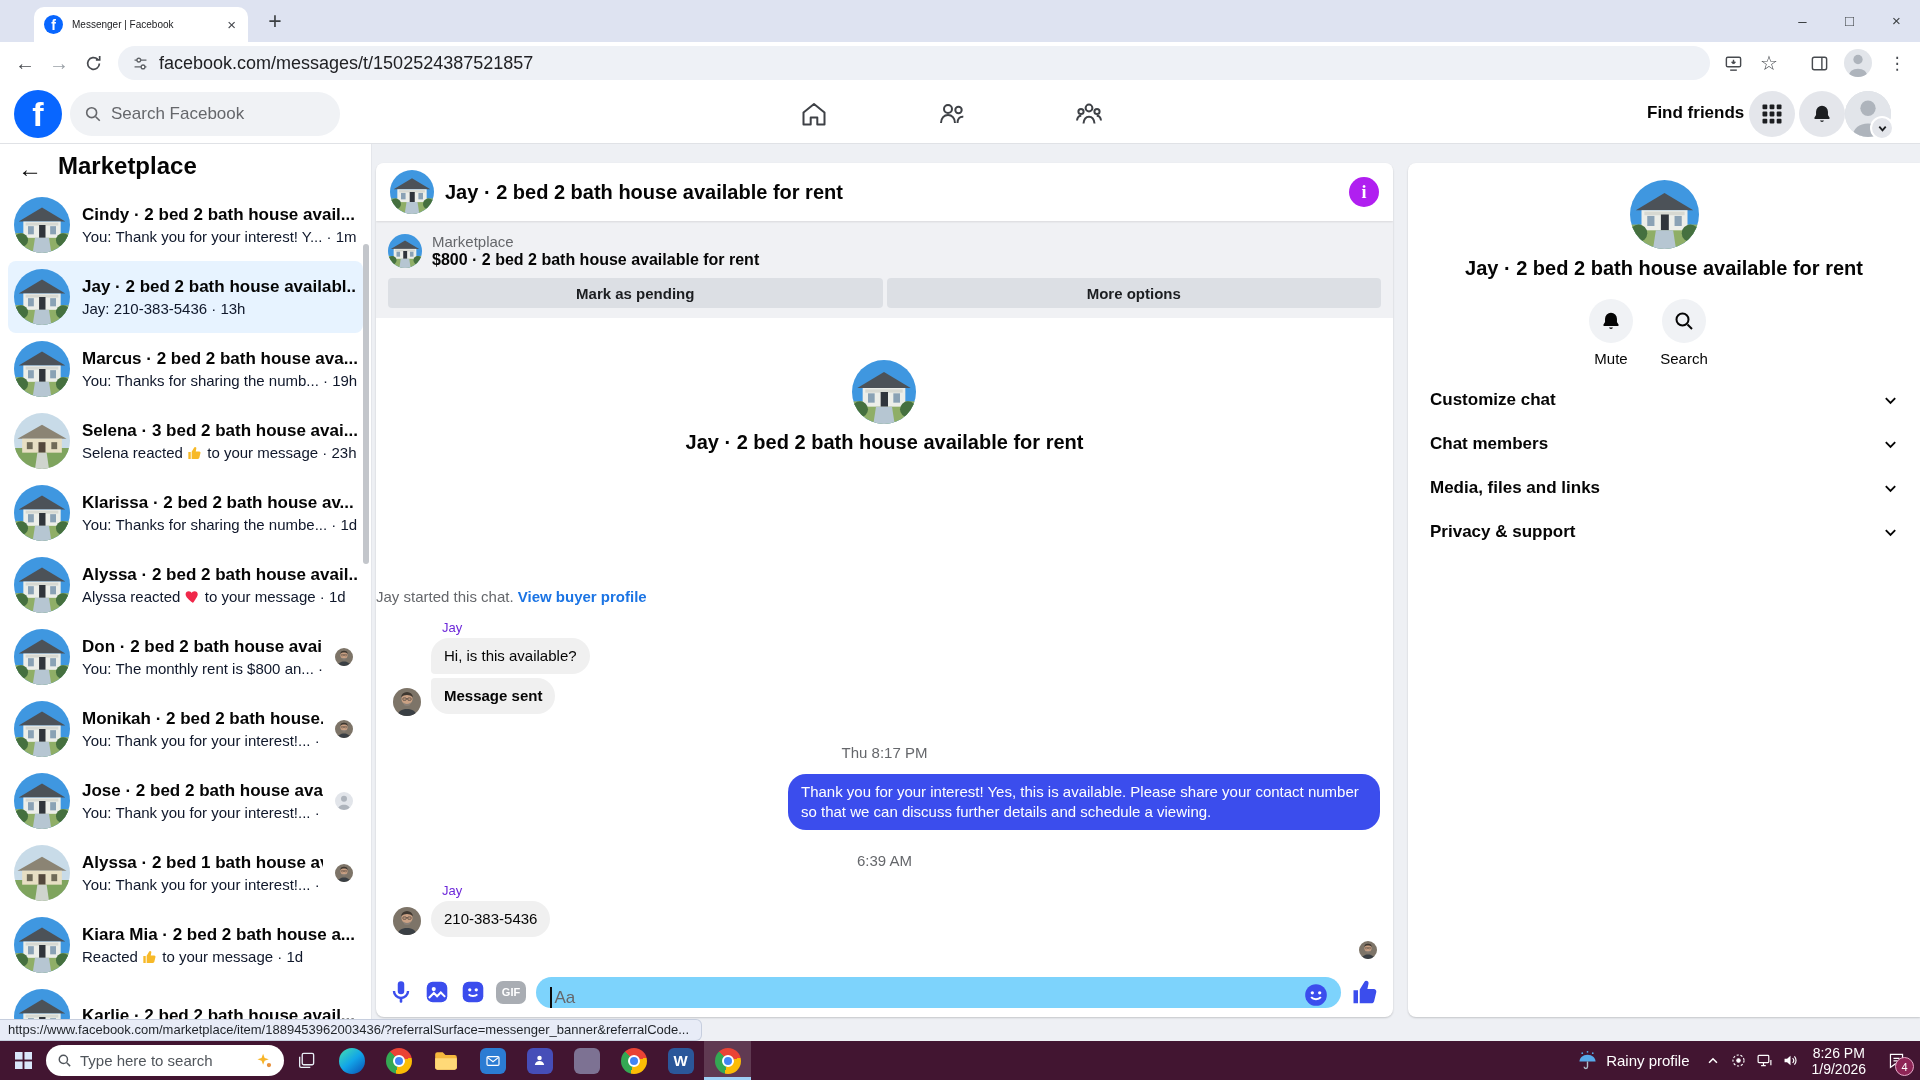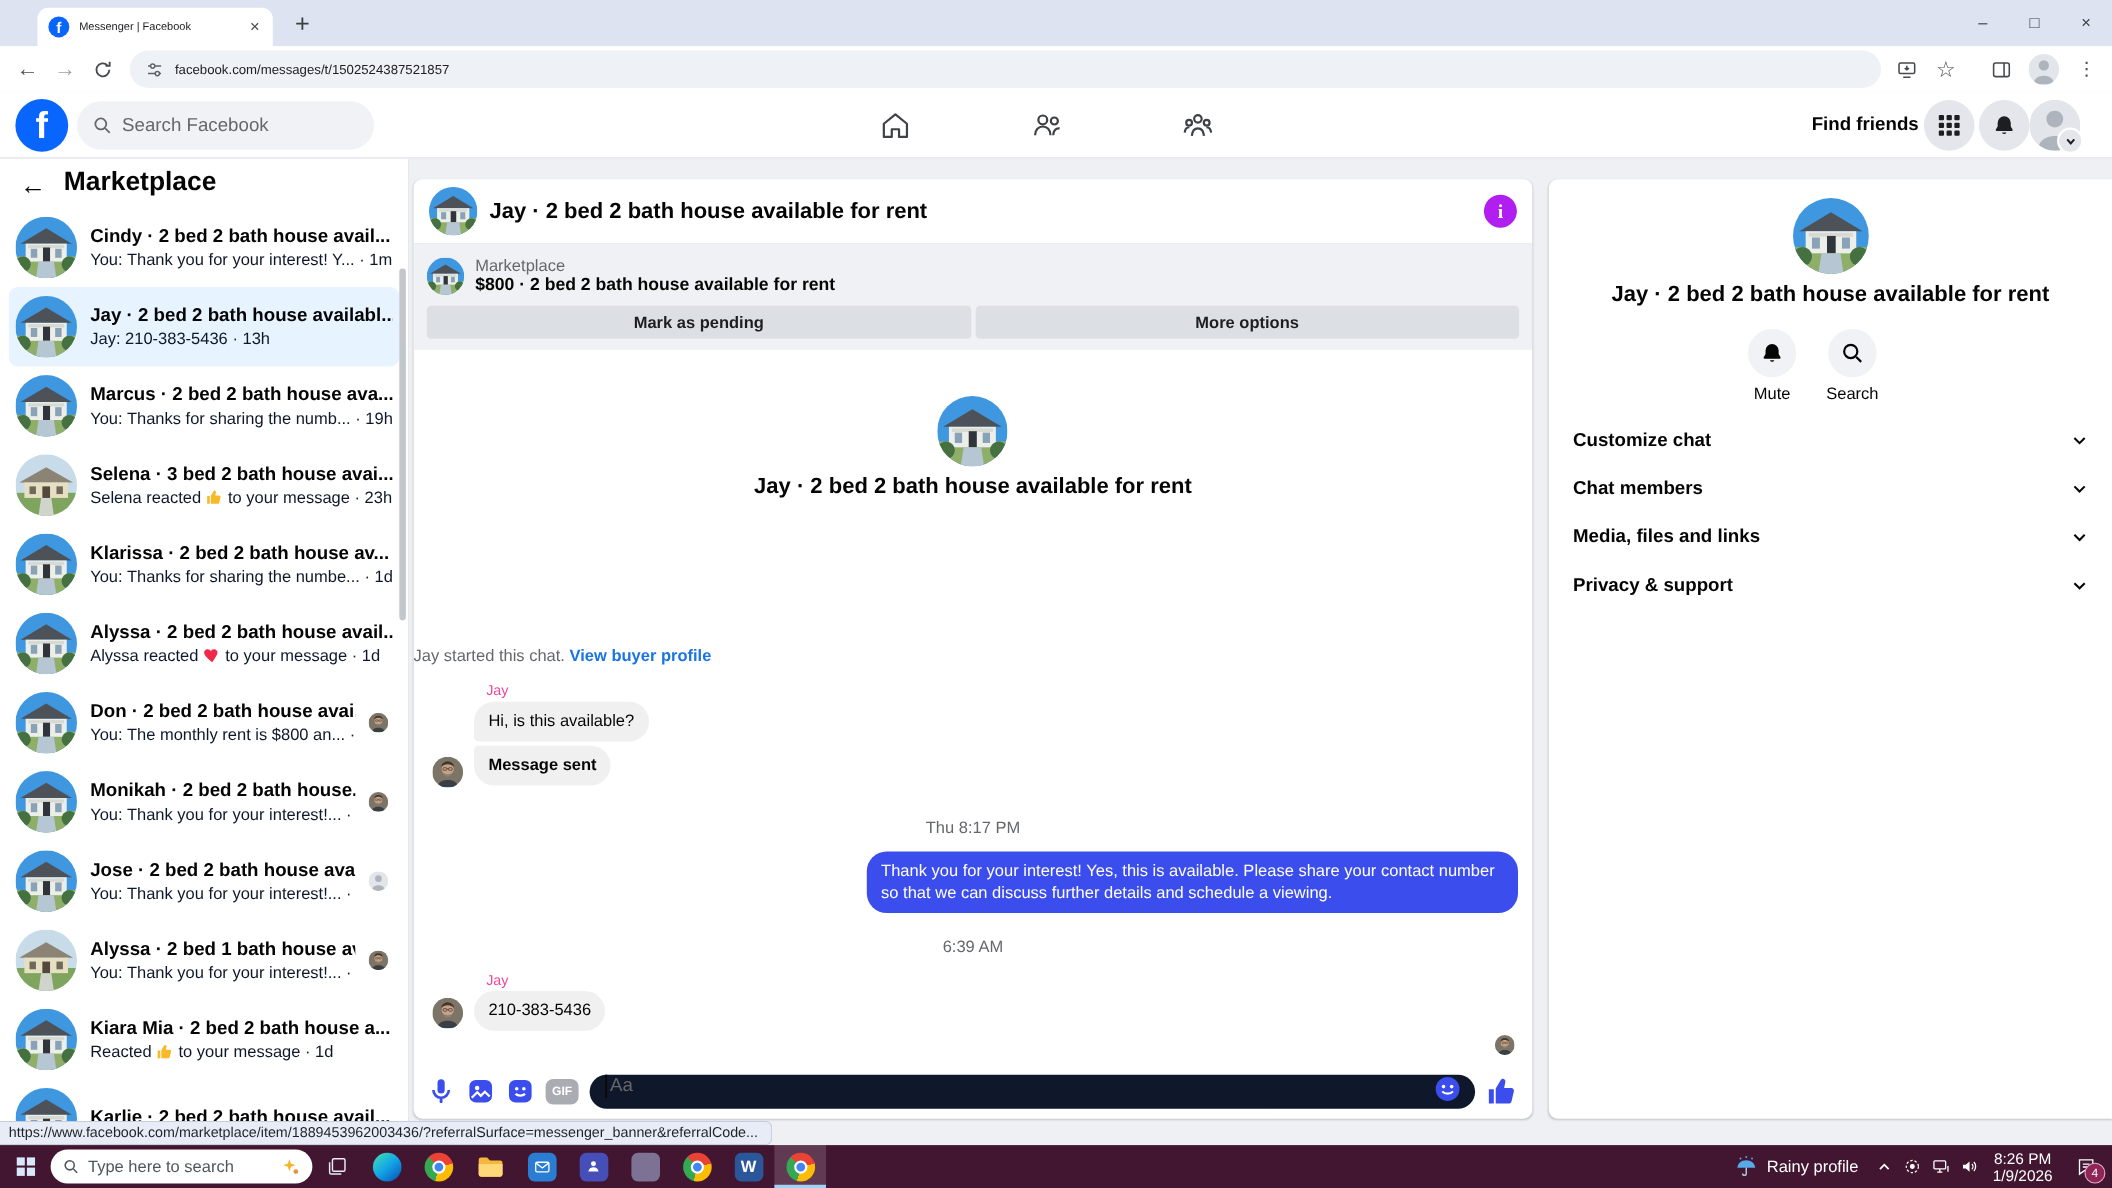--- a/index.html
+++ b/index.html
@@ -13,21 +13,21 @@
   .favicon{width:19px;height:19px;border-radius:50%;background:#0866ff;color:#fff;font-weight:bold;font-size:14px;display:flex;align-items:center;justify-content:center;flex:none}
   .tab-title{font-size:10px;color:#202124;flex:1;white-space:nowrap;overflow:hidden}
   .tab-close{font-size:15px;color:#44474d;padding:0 2px}
   .newtab{position:absolute;left:260px;top:6px;font-size:23px;color:#3c4043;width:30px;height:30px;display:flex;align-items:center;justify-content:center}
   .wincontrols{position:absolute;right:0;top:0;height:40px;display:flex}
   .wincontrols span{width:47px;display:flex;align-items:center;justify-content:center;font-size:15px;color:#3c4043}
   .toolbar{position:absolute;left:0;top:42px;width:100%;height:42px;background:#fff;display:flex;align-items:center;box-sizing:border-box;padding:0 8px}
   .navic{width:34px;height:34px;display:flex;align-items:center;justify-content:center;font-size:20px;color:#474a4f;flex:none}
   .navic.dim{color:#9aa0a6}
   .urlpill{flex:1;height:34px;border-radius:17px;background:#eef1f6;display:flex;align-items:center;padding:0 14px;gap:10px;margin:0 8px;min-width:0}
-  .urltext{font-size:12px;color:#202124;white-space:nowrap;overflow:hidden}
+  .urltext{font-size:18px;color:#202124;white-space:nowrap;overflow:hidden}
   .tbright{display:flex;align-items:center;gap:6px;flex:none}
   .tbright .navic{width:30px}
   .tb-avatar{width:28px;height:28px;border-radius:50%;overflow:hidden;flex:none;margin:0 4px}
 
   
   .fbheader{position:absolute;left:0;top:84px;width:100%;height:60px;background:#fff;border-bottom:1px solid #e0e2e6;box-sizing:border-box;z-index:3}
   .fblogo{position:absolute;left:14px;top:6px;width:48px;height:48px;border-radius:50%;background:#0866ff;color:#fff;font-size:34px;font-weight:bold;display:flex;align-items:center;justify-content:center}
   .fbsearch{position:absolute;left:70px;top:8px;width:270px;height:44px;border-radius:22px;background:#f0f2f5;display:flex;align-items:center;padding:0 14px;gap:9px;box-sizing:border-box}
   .fbsearch span{font-size:17px;color:#65676b}
   .fbtab{position:absolute;top:16px;width:28px;height:28px}
@@ -67,33 +67,33 @@
   .av34{width:34px;height:34px}
   .b-label{font-size:15px;color:#65676b;line-height:17px}
   .b-line{font-size:16px;font-weight:600;color:#050505;line-height:19px}
   .b-btns{display:flex;gap:4px;margin-top:9px}
   .b-btn{flex:1;height:30px;border-radius:4px;background:#dcdfe4;font-size:15px;font-weight:600;color:#1c1e21;display:flex;align-items:center;justify-content:center}
   .msgs{position:absolute;left:0;top:155px;right:0;bottom:50px}
   .hero-av{position:absolute;left:476px;top:42px;width:64px;height:64px}
   .hero-title{position:absolute;left:0;right:0;top:113px;text-align:center;font-size:20px;font-weight:bold;color:#050505}
   .sysline{position:absolute;left:0;right:0;top:270px;font-size:15px;color:#65676b}
   .syslink{font-weight:bold;color:#1b74e4}
-  .mlabel{position:absolute;font-size:13px;color:#ec4899}
+  .mlabel{position:absolute;font-size:13px;color:#6d28d9}
   .bub{position:absolute;padding:8px 13px;font-size:15px;line-height:20px;color:#050505;background:#f0f0f0;max-width:560px;box-sizing:border-box;white-space:nowrap}
   .bub.in1{left:55px;top:320px;border-radius:18px 18px 18px 4px}
   .bub.in2{left:55px;top:360px;border-radius:4px 18px 18px 18px;font-weight:600}
   .bub.in3{left:55px;top:583px;border-radius:18px}
   .bub.out{right:13px;top:456px;background:#3b4ded;color:#fff;border-radius:18px;white-space:normal;max-width:592px}
   .ts{position:absolute;left:0;right:0;text-align:center;font-size:15px;color:#65676b}
   .msg-av{position:absolute;width:28px;height:28px;border-radius:50%;overflow:hidden}
   .seen-mini{position:absolute;right:16px;top:623px;width:18px;height:18px;border-radius:50%;overflow:hidden}
   .composer{position:absolute;left:0;right:0;bottom:0;height:50px;display:flex;align-items:center;padding:0 12px;gap:10px;box-sizing:border-box}
   .cic{width:26px;height:26px;flex:none}
   .gifbadge{width:30px;height:23px;border-radius:7px;background:#a9adb3;color:#fff;font-size:11px;font-weight:bold;display:flex;align-items:center;justify-content:center;flex:none}
-  .cinput{flex:1;height:31px;border-radius:21px;background:#0f172a;display:flex;align-items:flex-start;padding:0 12px 0 14px;box-sizing:border-box;min-width:0}
+  .cinput{flex:1;height:31px;border-radius:21px;background:#7dd3fc;display:flex;align-items:flex-end;padding:0 12px 0 14px;box-sizing:border-box;min-width:0}
   .caret{width:1.5px;height:21px;background:#0a0a0a;margin-right:3px}
   .cph{font-size:17px;color:#65676b;flex:1}
   .emojic{width:26px;height:26px;flex:none}
   .thumbc{width:30px;height:30px;flex:none}
 
   
   .detcard{position:absolute;left:1408px;top:163px;width:512px;height:854px;background:#fff;border-radius:8px 0 0 8px;box-shadow:0 1px 2px rgba(0,0,0,.18);overflow:hidden}
   .det-av{position:absolute;left:222px;top:17px;width:69px;height:69px}
   .det-title{position:absolute;left:20px;right:20px;top:94px;text-align:center;font-size:20px;font-weight:bold;color:#050505}
   .det-act{position:absolute;top:136px;width:90px;text-align:center}

